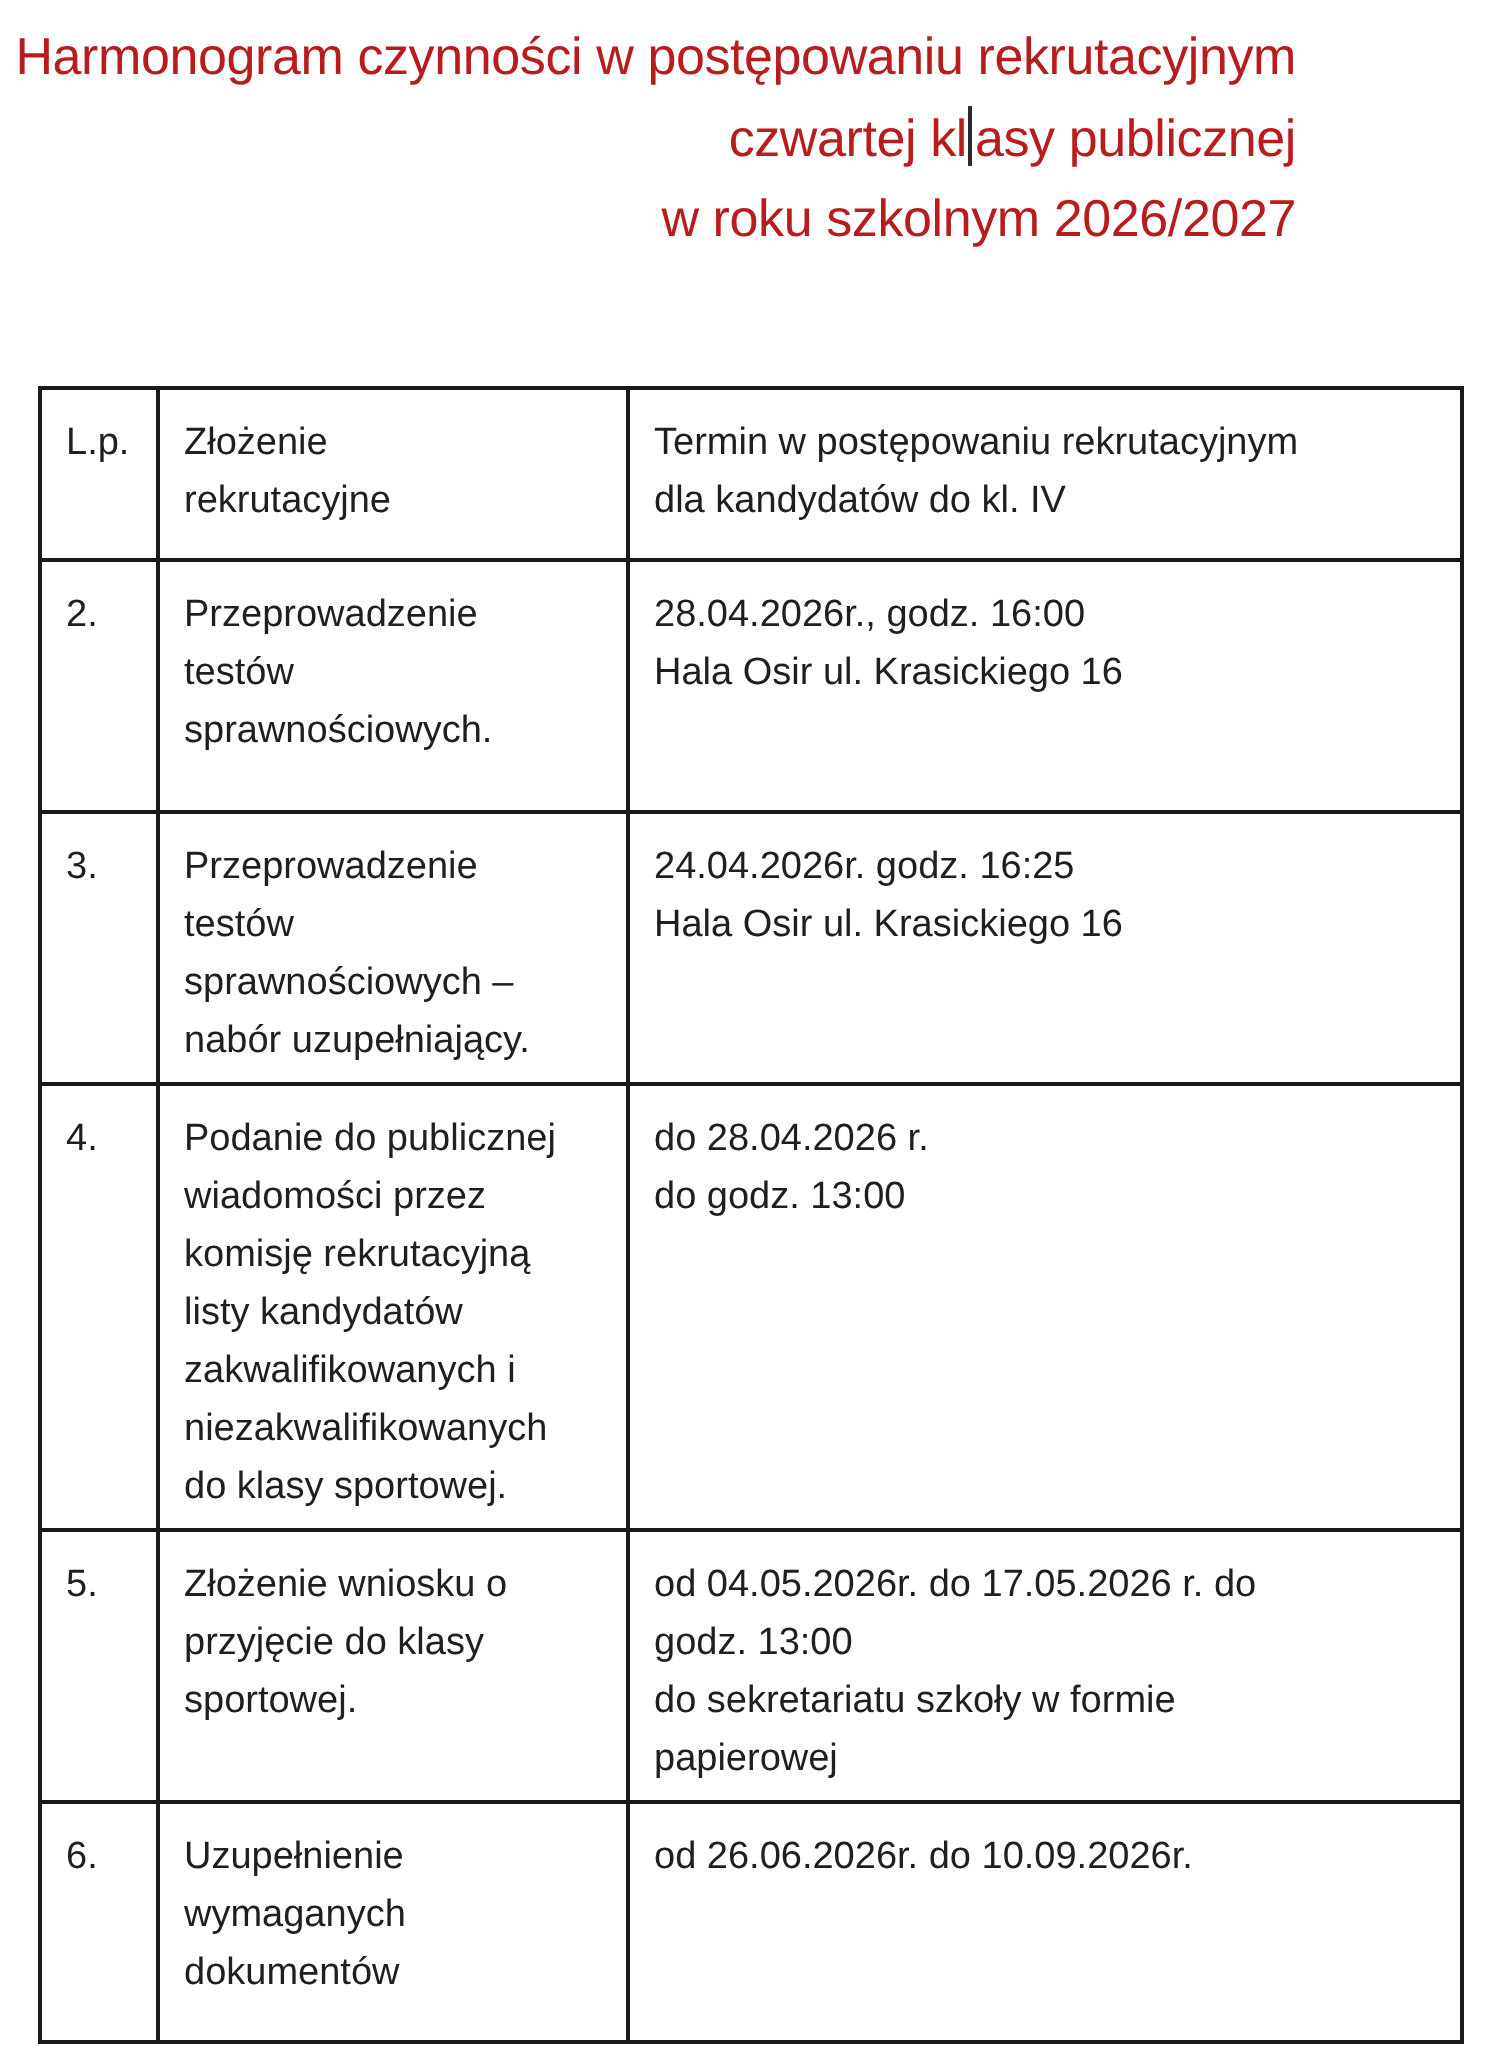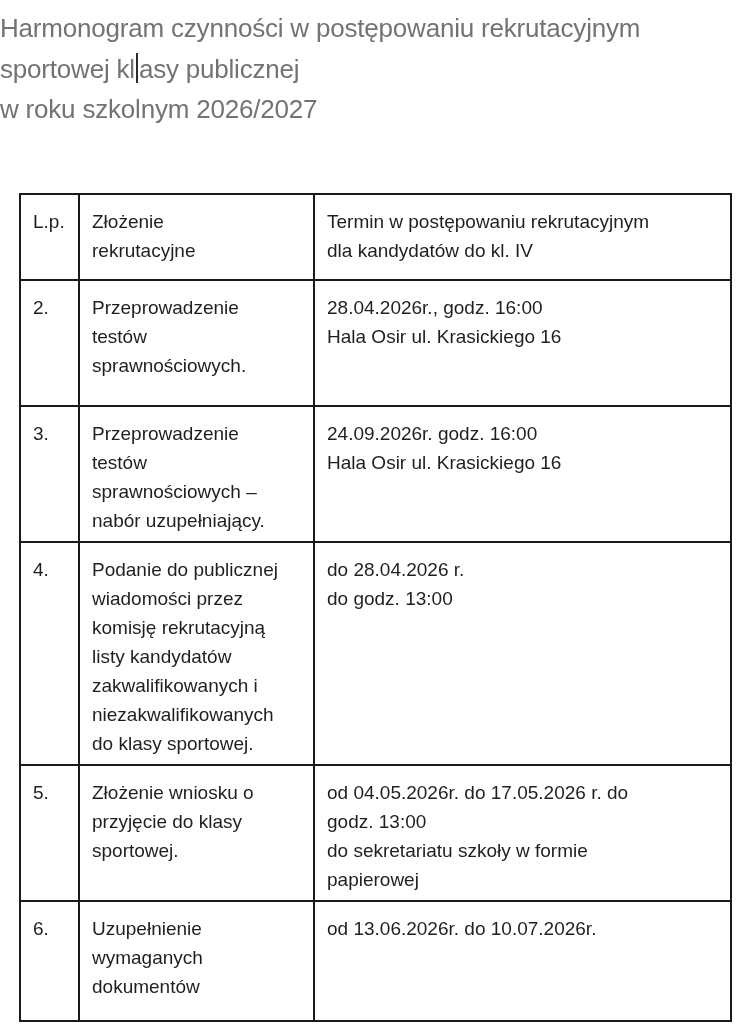--- a/index.html
+++ b/index.html
@@ -14,24 +14,24 @@
     height: 1024px;
     background: #ffffff;
     overflow: hidden;
   }
   
   .title-block {
     position: absolute;
     top: 8px;
     left: 0;
     width: 648px;
-    text-align: left;
+    text-align: right;
     font-size: 26px;
     line-height: 40px;
-    color: #737373;
+    color: #b91c1c;
     letter-spacing: -0.2px;
   }
   .title-line { white-space: nowrap; }
   .caret {
     display: inline-block;
     width: 2px;
     height: 30px;
     background: #2b2b2b;
     position: relative;
     top: 5px;
@@ -74,21 +74,21 @@
   td.pt40 { padding-top: 40px; }
   td.pt44 { padding-top: 44px; }
 </style>
 </head>
 <body>
 
 <div class="page">
 
   <div class="title-block">
     <div class="title-line">Harmonogram czynności w postępowaniu rekrutacyjnym</div>
-    <div class="title-line"><span>sportowej kl</span><span class="caret"></span><span>asy publicznej</span></div>
+    <div class="title-line"><span>czwartej kl</span><span class="caret"></span><span>asy publicznej</span></div>
     <div class="title-line">w roku szkolnym 2026/2027</div>
   </div>
 
   <table class="schedule">
     <colgroup>
       <col class="c-lp">
       <col class="c-act">
       <col class="c-term">
     </colgroup>
     <tbody>
@@ -108,21 +108,21 @@
         <td>28.04.2026r., godz. 16:00
 Hala Osir ul. Krasickiego 16</td>
       </tr>
 
       <tr class="h-r3">
         <td class="num pt40">3.</td>
         <td>Przeprowadzenie
 testów
 sprawnościowych –
 nabór uzupełniający.</td>
-        <td>24.09.2026r. godz. 16:00
+        <td>24.04.2026r. godz. 16:25
 Hala Osir ul. Krasickiego 16</td>
       </tr>
 
       <tr class="h-r4">
         <td class="num pt44">4.</td>
         <td>Podanie do publicznej
 wiadomości przez
 komisję rekrutacyjną
 listy kandydatów
 zakwalifikowanych i
@@ -141,18 +141,18 @@
 godz. 13:00
 do sekretariatu szkoły w formie
 papierowej</td>
       </tr>
 
       <tr class="h-r6">
         <td class="num">6.</td>
         <td>Uzupełnienie
 wymaganych
 dokumentów</td>
-        <td>od 13.06.2026r. do 10.07.2026r.</td>
+        <td>od 26.06.2026r. do 10.09.2026r.</td>
       </tr>
     </tbody>
   </table>
 
 </div>
 
 </body></html>

